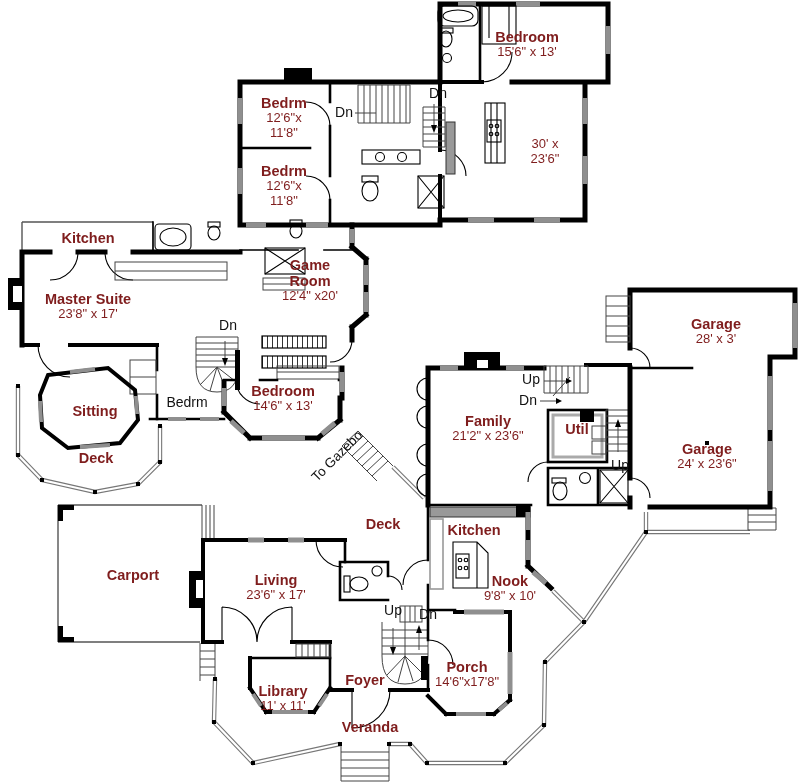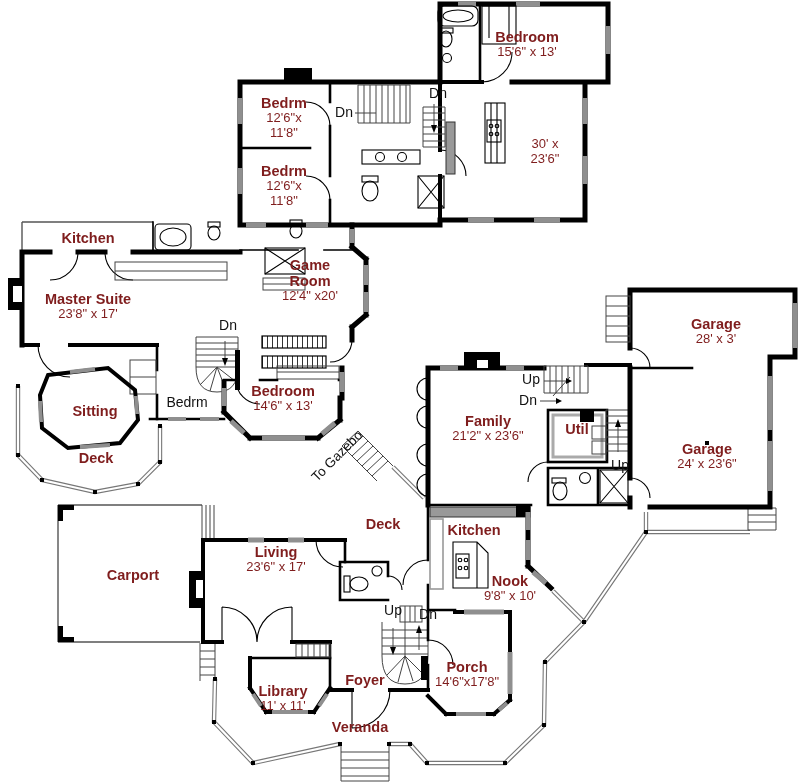--- a/index.html
+++ b/index.html
@@ -406,25 +406,25 @@
   <div class="lbl" style="left:283px;top:398px"><div class="nm">Bedroom</div><div class="dims">14'6" x 13'</div></div>
   <div class="lbl" style="left:96px;top:458px"><div class="nm">Deck</div></div>
   <div class="lbl" style="left:488px;top:428px"><div class="nm">Family</div><div class="dims">21'2" x 23'6"</div></div>
   <div class="lbl" style="left:577px;top:429px"><div class="nm">Util</div></div>
   <div class="lbl" style="left:716px;top:331px"><div class="nm">Garage</div><div class="dims">28' x 3'</div></div>
   <div class="lbl" style="left:707px;top:456px"><div class="nm">Garage</div><div class="dims">24' x 23'6"</div></div>
   <div class="lbl" style="left:383px;top:524px"><div class="nm">Deck</div></div>
   <div class="lbl" style="left:474px;top:530px"><div class="nm">Kitchen</div></div>
   <div class="lbl" style="left:510px;top:588px"><div class="nm">Nook</div><div class="dims">9'8" x 10'</div></div>
   <div class="lbl" style="left:133px;top:575px"><div class="nm">Carport</div></div>
-  <div class="lbl" style="left:276px;top:559px"><div class="nm">Living</div><div class="dims">23'6" x 17'</div></div>
+  <div class="lbl" style="left:276px;top:587px"><div class="nm">Living</div><div class="dims">23'6" x 17'</div></div>
   <div class="lbl" style="left:283px;top:698px"><div class="nm">Library</div><div class="dims">11' x 11'</div></div>
   <div class="lbl" style="left:365px;top:680px"><div class="nm">Foyer</div></div>
   <div class="lbl" style="left:467px;top:674px"><div class="nm">Porch</div><div class="dims">14'6"x17'8"</div></div>
-  <div class="lbl" style="left:360px;top:727px"><div class="nm">Veranda</div></div>
+  <div class="lbl" style="left:370px;top:727px"><div class="nm">Veranda</div></div>
 
   <div class="lbl plain" style="left:344px;top:113px"><span>Dn</span></div>
   <div class="lbl plain" style="left:438px;top:94px"><span>Dn</span></div>
   <div class="lbl plain" style="left:228px;top:326px"><span>Dn</span></div>
   <div class="lbl plain" style="left:531px;top:380px"><span>Up</span></div>
   <div class="lbl plain" style="left:528px;top:401px"><span>Dn</span></div>
   <div class="lbl plain" style="left:620px;top:466px"><span>Up</span></div>
   <div class="lbl plain" style="left:393px;top:611px"><span>Up</span></div>
   <div class="lbl plain" style="left:428px;top:615px"><span>Dn</span></div>
   <div class="lbl plain rot45" style="left:337px;top:456px;font-size:13.5px"><span>To Gazebo</span></div>

